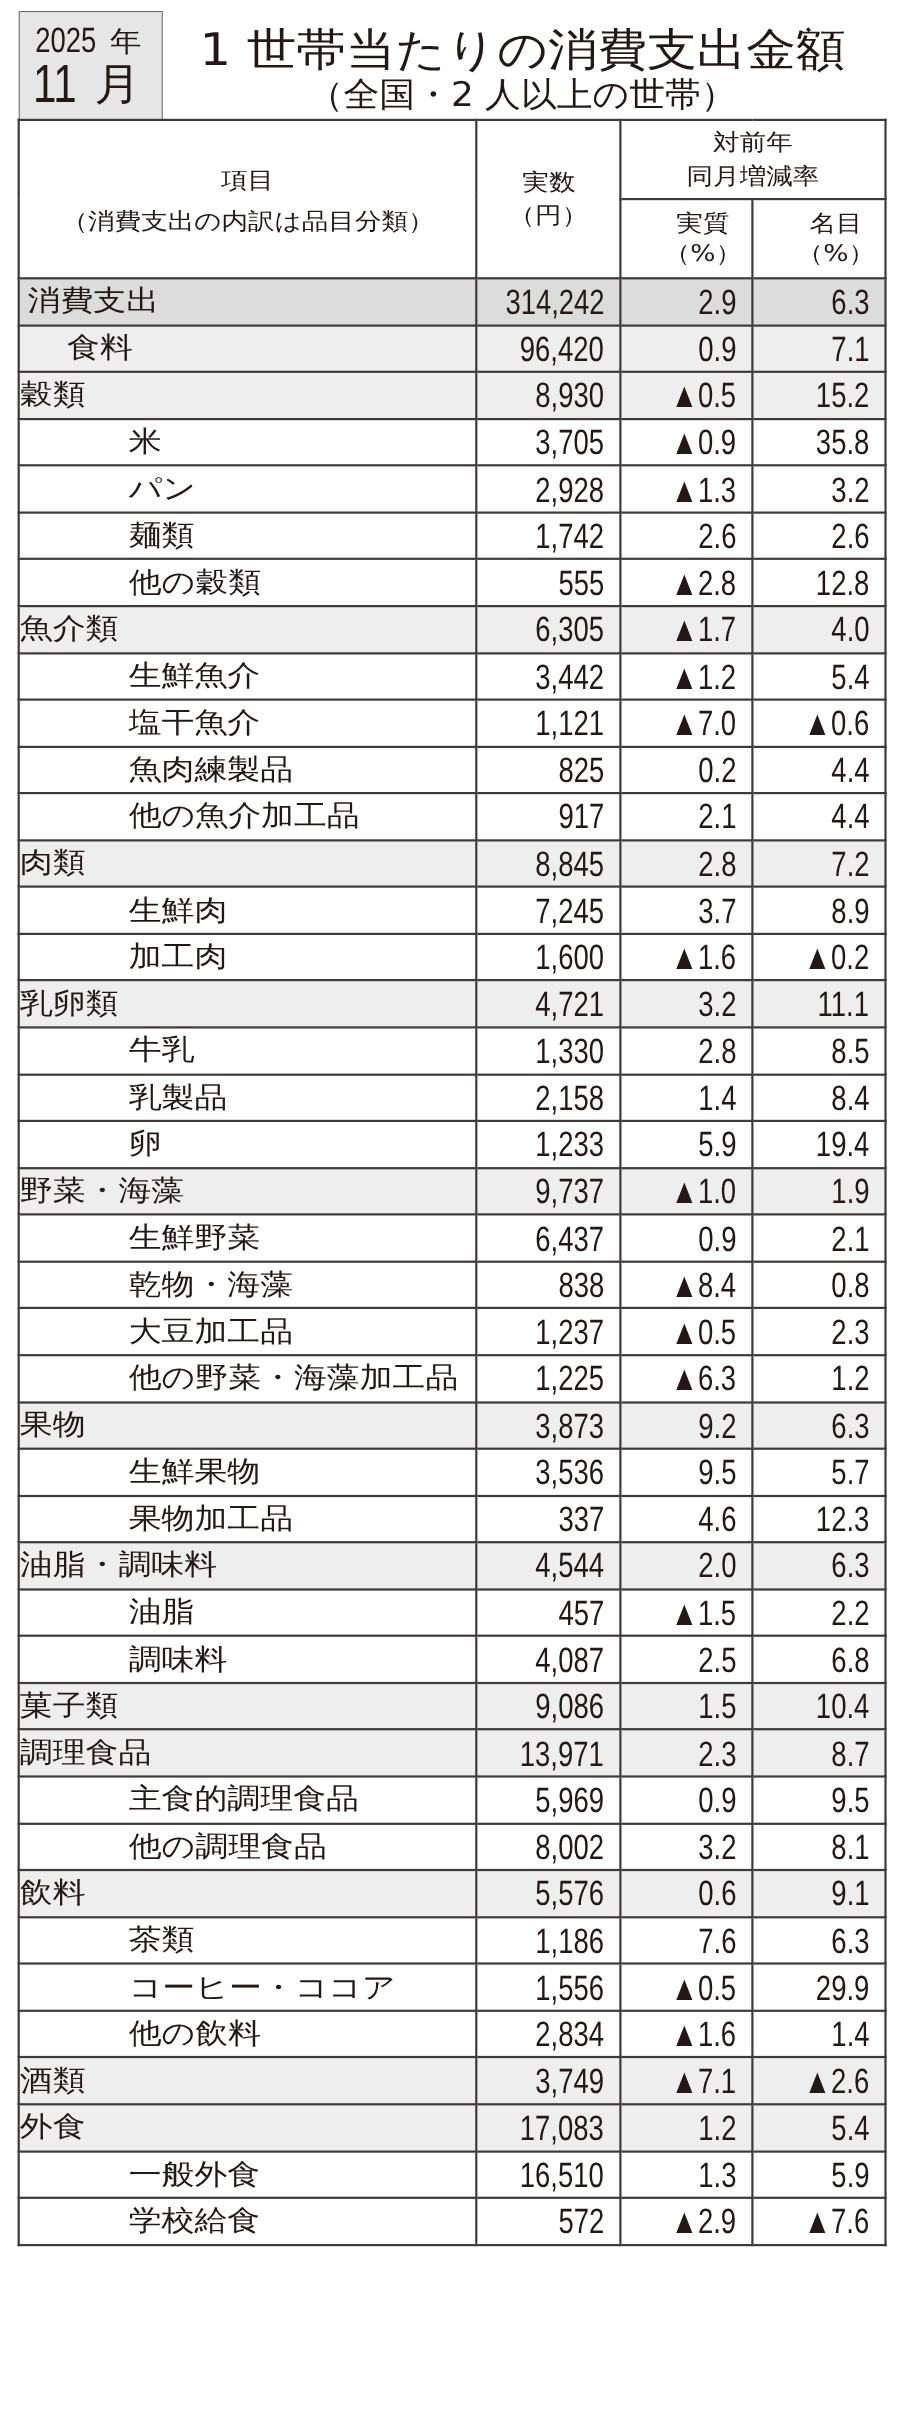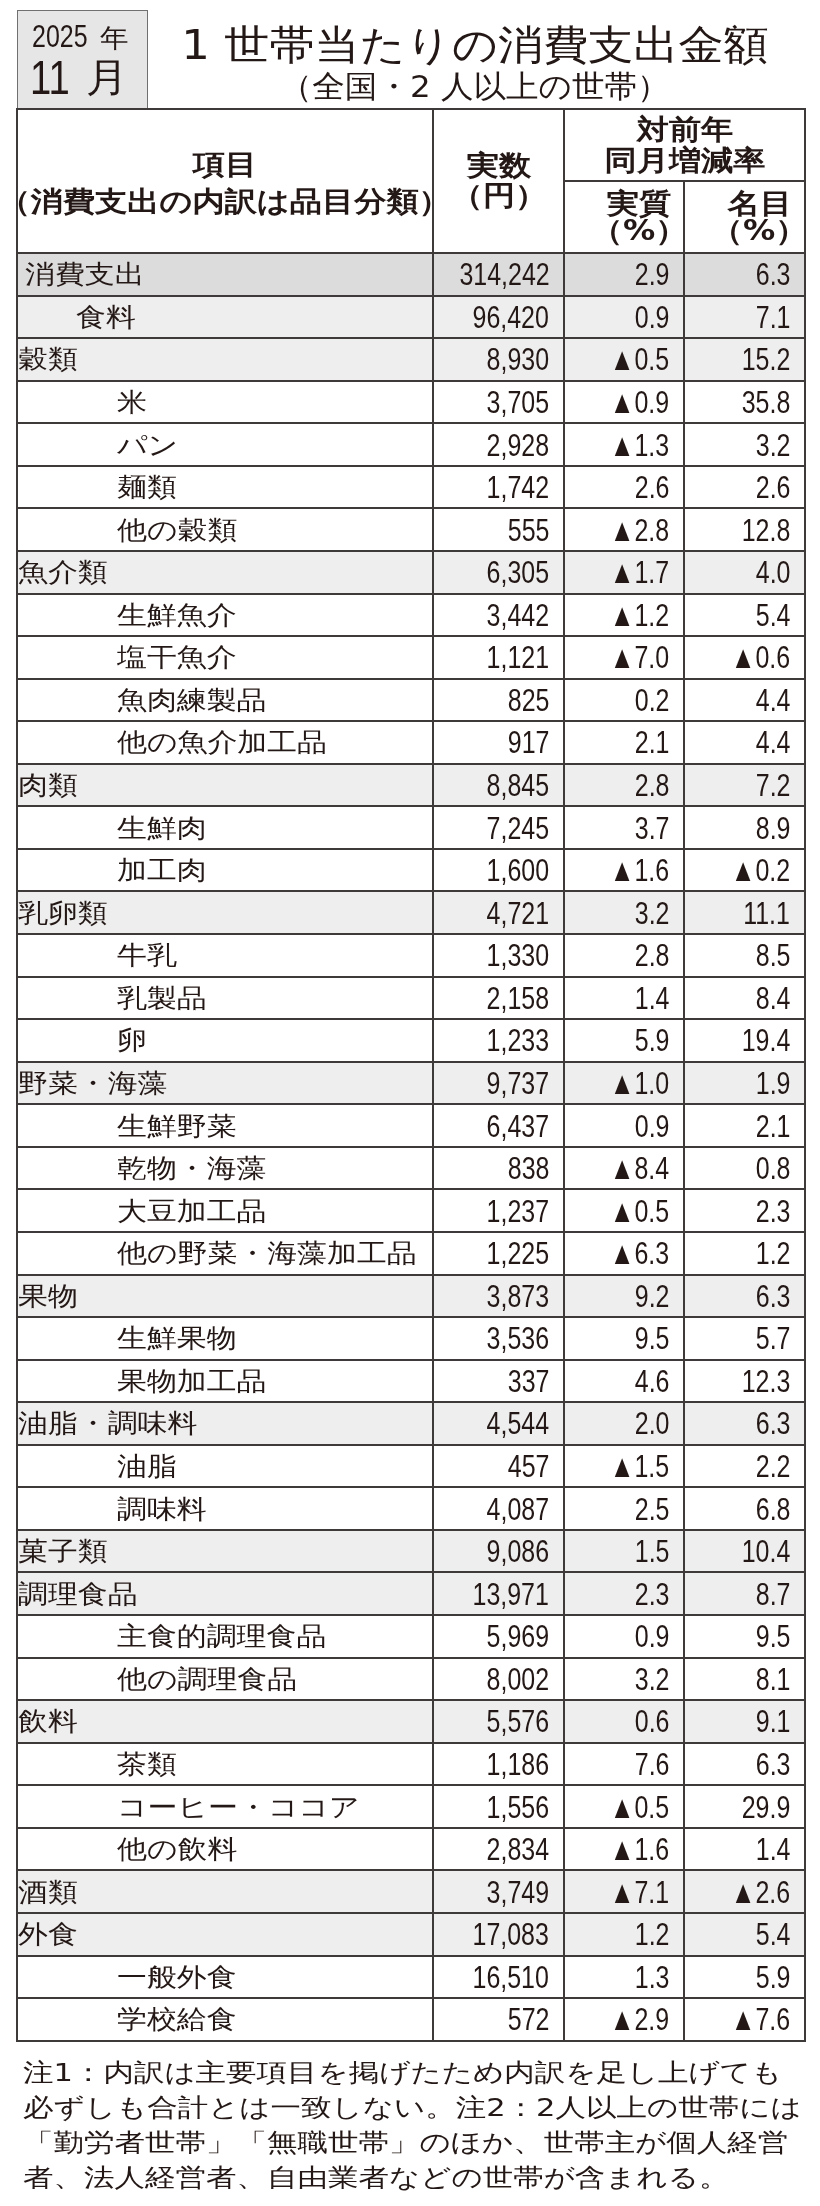--- a/index.html
+++ b/index.html
@@ -27,37 +27,37 @@
 
   
   .title{position:absolute;left:147px;width:656px;top:25px;text-align:center;font-size:41px;line-height:40px;}
   .title .jp{transform:scaleX(1.1);}
   .subtitle{position:absolute;left:147px;width:656px;top:73px;text-align:center;font-size:31px;line-height:26px;}
   .subtitle .jp{transform:scaleX(1.05);}
 
   
   .tbl{position:absolute;left:16px;top:108px;width:788px;border-collapse:collapse;table-layout:fixed;}
   .tbl th,.tbl td{border:2px solid var(--border);padding:0;}
-  .tbl th{font-weight:bold;text-align:center;vertical-align:middle;font-size:28px;background:var(--page_bg);}
+  .tbl th{font-weight:normal;text-align:center;vertical-align:middle;font-size:21px;background:var(--page_bg);}
   .tbl tr.hr{height:72px;}
   .hl{white-space:nowrap;}
   .h-item{padding-top:4px !important;margin-left:40px;}
   .h-item .hl{line-height:37px;}
   .h-amount .hl{line-height:30px;}
   .h-yoy .hl{line-height:31px;}
   .h-real .hl,.h-nominal .hl{line-height:27px;padding-left:30px;}
 
   .tbl tr.r{height:42.57px;}
   .tbl td{vertical-align:middle;background:var(--page_bg);}
   .tbl td.lbl{font-size:26px;line-height:26px;white-space:nowrap;}
   .tbl td.n{text-align:right;padding-right:14px;font-size:32px;line-height:32px;}
   tr.lv0 td{background:var(--total_row_bg);text-decoration:underline;}
   tr.lv1 td,tr.lv2 td{background:var(--category_row_bg);}
   tr.lv0 td.lbl{padding-left:7px;}
-  tr.lv1 td.lbl{padding-left:58px;text-decoration:underline;}
+  tr.lv1 td.lbl{padding-left:43px;text-decoration:underline;}
   tr.lv2 td.lbl{}
   tr.lv3 td.lbl{padding-left:99px;}
 
   
   .notes{position:absolute;left:23px;top:2055px;width:790px;}
   .note-line{height:35px;line-height:35px;font-size:25px;white-space:nowrap;}
   .note-line .jp{transform:scaleX(1.22);}
 </style>
 </head>
 <body>
@@ -360,20 +360,14 @@
         </tr>
         <tr class="r lv3">
           <td class="lbl"><span class="jp">学校給食</span></td>
           <td class="n"><span class="num">572</span></td>
           <td class="n"><span class="num">▲2.9</span></td>
           <td class="n"><span class="num">▲7.6</span></td>
         </tr>
     </tbody>
   </table>
 
-  <div class="notes">
-    <div class="note-line"><span class="jp">注1：内訳は主要項目を掲げたため内訳を足し上げても</span></div>
-      <div class="note-line"><span class="jp">必ずしも合計とは一致しない。注2：2人以上の世帯には</span></div>
-      <div class="note-line"><span class="jp">「勤労者世帯」「無職世帯」のほか、世帯主が個人経営</span></div>
-      <div class="note-line"><span class="jp">者、法人経営者、自由業者などの世帯が含まれる。</span></div>
-  </div>
 
 </div>
 
 </body></html>

